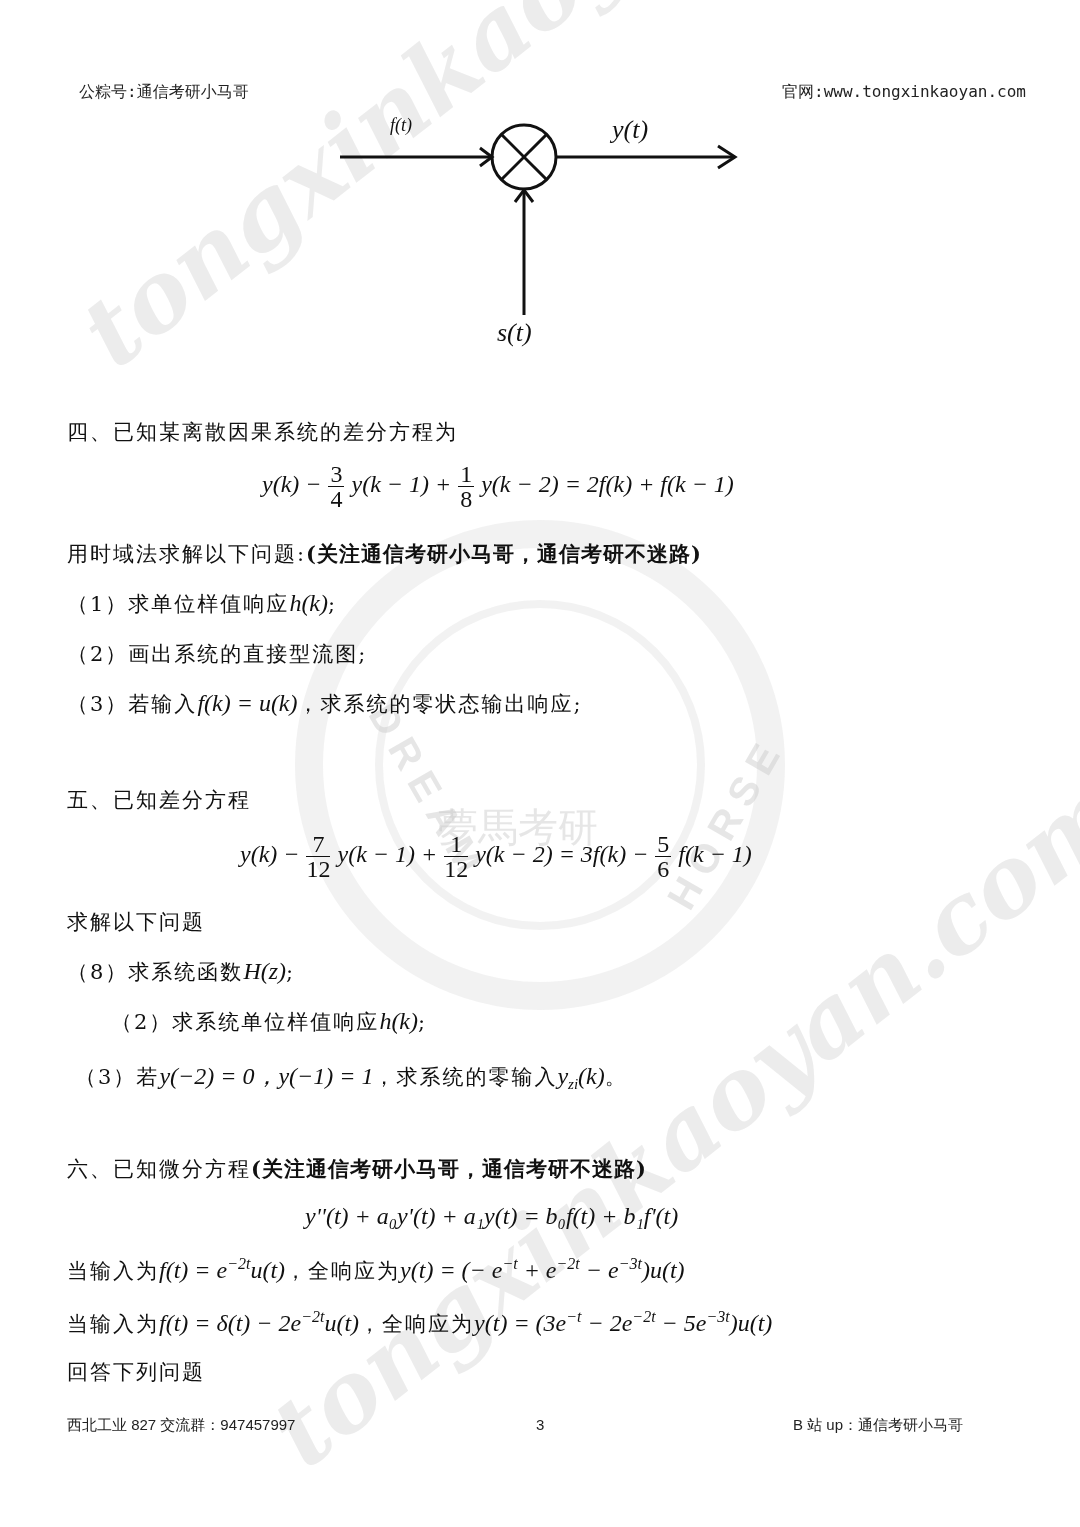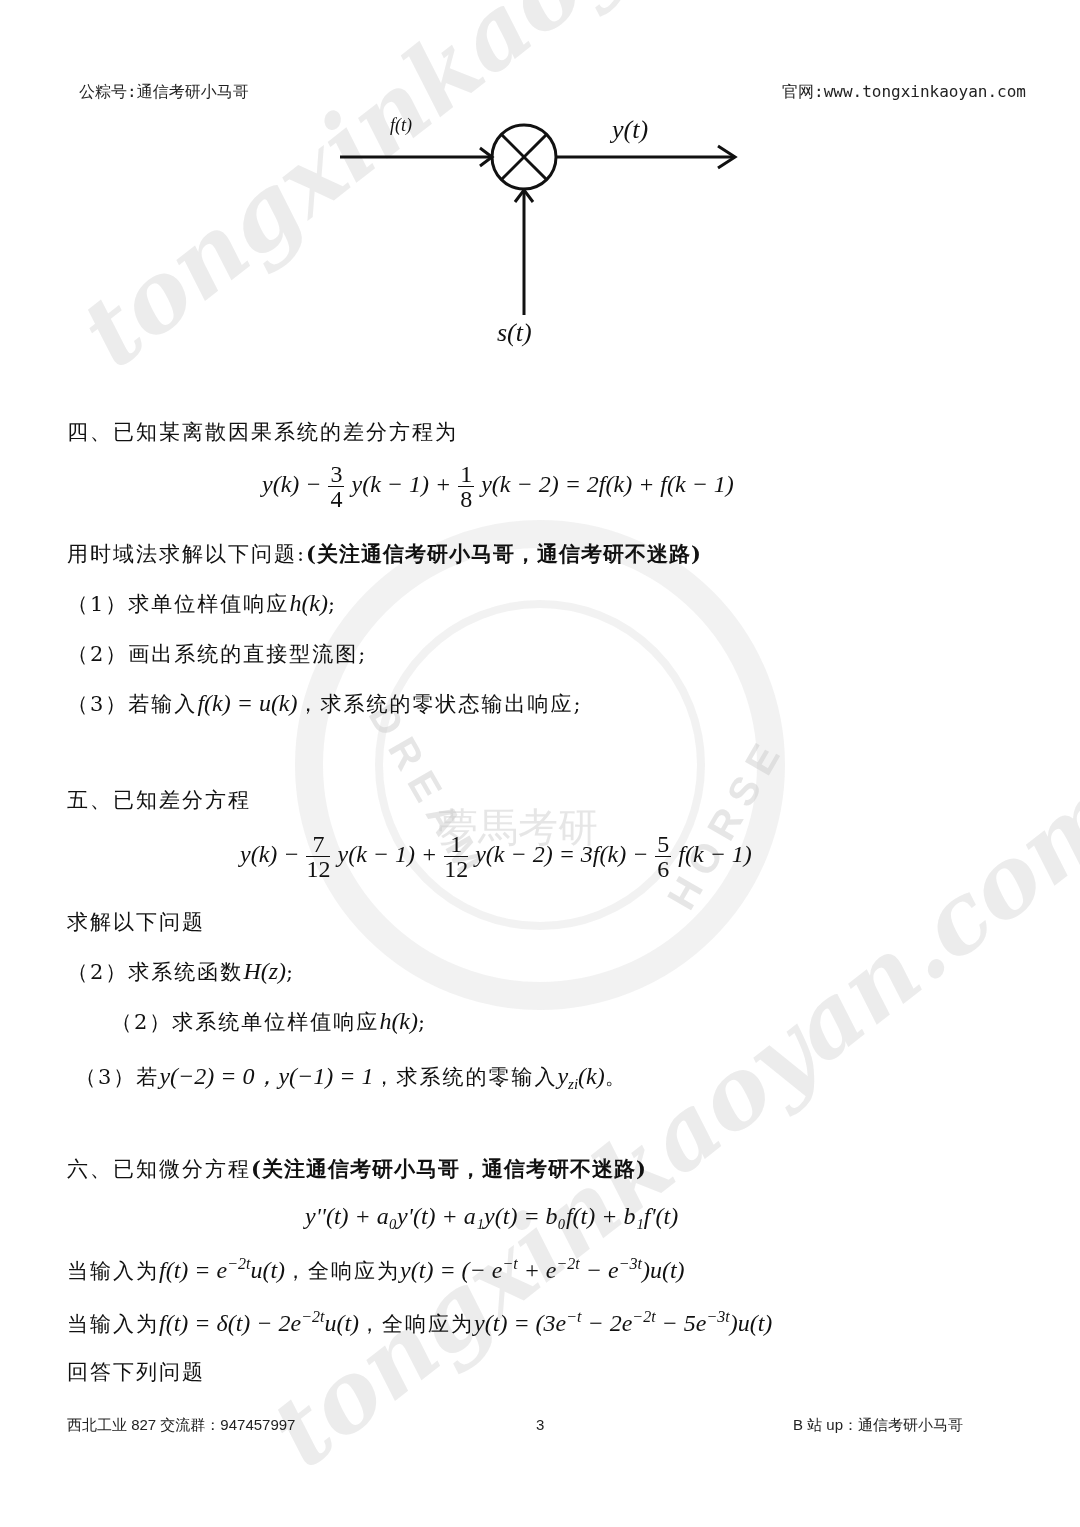--- a/index.html
+++ b/index.html
@@ -79,21 +79,21 @@
   <span>y(k) −</span>
   <span class="frac"><span class="num">7</span><span>12</span></span>
   <span>y(k − 1) +</span>
   <span class="frac"><span class="num">1</span><span>12</span></span>
   <span>y(k − 2) = 3f(k) −</span>
   <span class="frac"><span class="num">5</span><span>6</span></span>
   <span>f(k − 1)</span>
 </div>
 <div class="abs txt" style="left:67px;top:908px;">求解以下问题</div>
 <div class="abs txt" style="left:67px;top:958px;">
-  <span>（2）求系统函数</span><span class="math">H(z)</span><span>;</span>
+  <span>（8）求系统函数</span><span class="math">H(z)</span><span>;</span>
 </div>
 <div class="abs txt" style="left:67px;top:1008px;margin-left:44px;">
   <span>（2）求系统单位样值响应</span><span class="math">h(k)</span><span>;</span>
 </div>
 <div class="abs txt" style="left:67px;top:1060px;margin-left:8px;">
   <span>（3）若</span><span class="math">y(−2) = 0，y(−1) = 1</span><span>，求系统的零输入</span><span class="math">y</span><sub class="math" style="font-size:15px;">zi</sub><span class="math">(k)</span><span>。</span>
 </div>
 
 <div class="abs txt" style="left:67px;top:1155px;">
   <span>六、已知微分方程</span><span class="bold">(关注通信考研小马哥，通信考研不迷路)</span>

